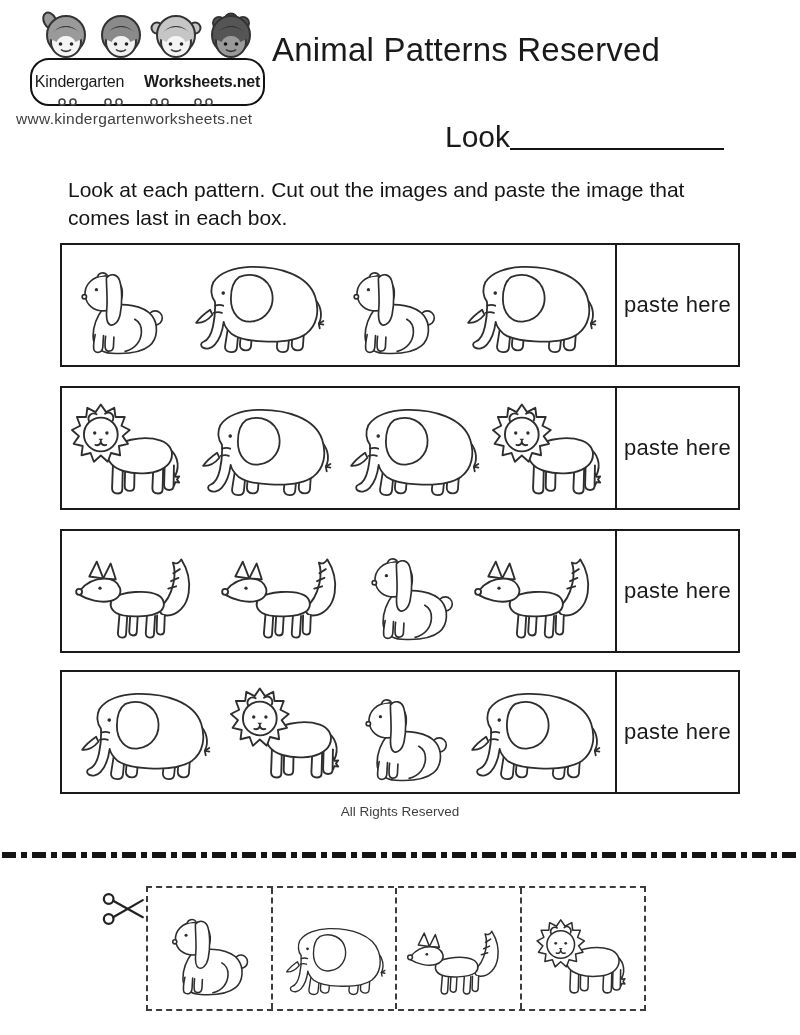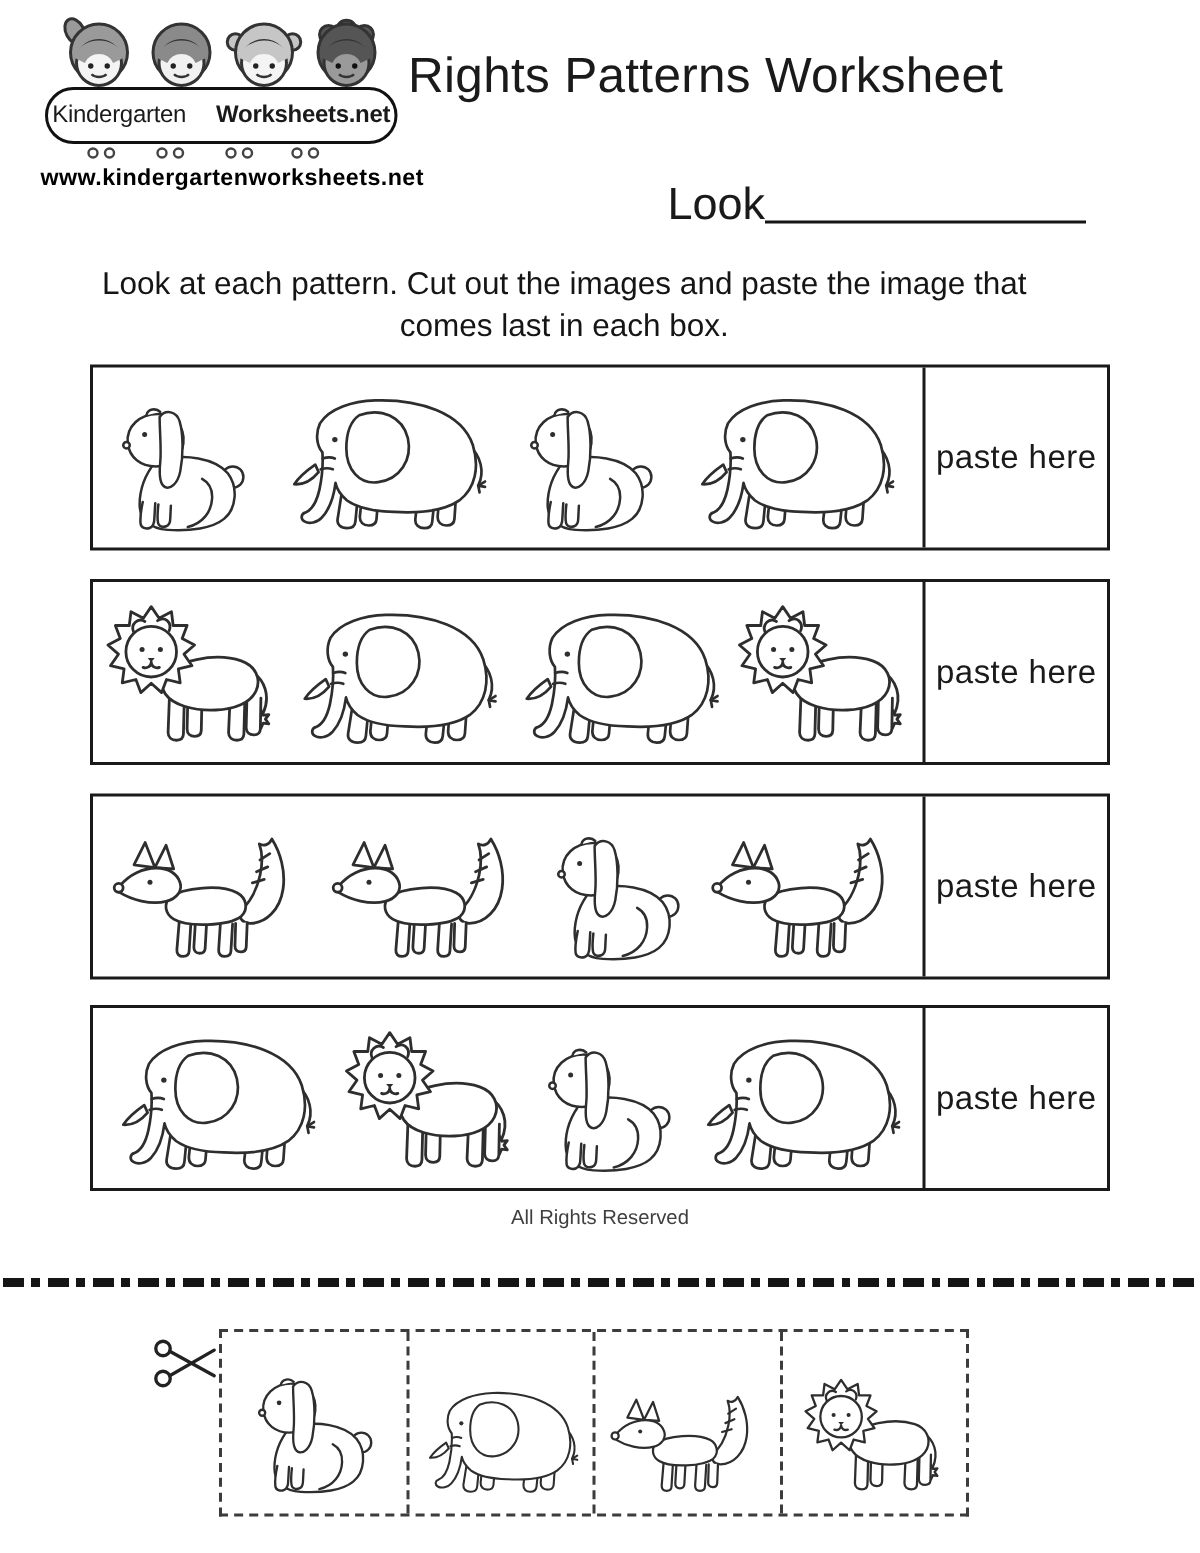--- a/index.html
+++ b/index.html
@@ -1,33 +1,33 @@
 <!DOCTYPE html>
 <html><head>
 <meta charset="utf-8">
 <style>
   html,body{margin:0;padding:0;background:#fff;}
   body{width:800px;height:1035px;position:relative;font-family:"Liberation Sans",sans-serif;color:#1a1a1a;overflow:hidden;}
   .sheet{position:absolute;inset:0;background:#fff;}
 
   
   .logo-kids{position:absolute;left:28px;top:5px;}
-  .logo-banner{position:absolute;left:30px;top:58px;width:235px;height:38px;border:2.5px solid #111;
+  .logo-banner{position:absolute;left:30px;top:58px;width:235px;height:48px;border:2.5px solid #111;
     border-radius:19px;background:#fff;display:flex;align-items:center;justify-content:center;
     font-size:16px;letter-spacing:-0.2px;box-sizing:border-box;white-space:nowrap;}
   .logo-banner .bold{font-weight:700;margin-left:20px;}
   .logo-feet{position:absolute;left:46px;top:96px;}
-  .logo-url{position:absolute;left:27px;top:110px;font-size:15.5px;color:#000000;letter-spacing:0.3px;font-weight:bold;}
+  .logo-url{position:absolute;left:16px;top:110px;font-size:15.5px;color:#404040;letter-spacing:0.3px;}
 
   .title{position:absolute;left:272px;top:31px;font-size:33px;font-weight:400;letter-spacing:0.2px;}
 
   .name-block{position:absolute;left:445px;top:120px;font-size:30px;white-space:nowrap;}
   .name-rule{display:inline-block;width:214px;border-bottom:2.6px solid #141414;transform:translateY(3px);}
 
-  .instructions{position:absolute;left:68px;top:176px;font-size:21px;line-height:28px;color:#151515;text-align:center;}
+  .instructions{position:absolute;left:68px;top:176px;font-size:21px;line-height:28px;color:#151515;}
 
   
   .pattern-row{position:absolute;left:60px;width:680px;height:124px;border:2px solid #1a1a1a;
     box-sizing:border-box;display:flex;background:#fff;}
   .row-1{top:243px}.row-2{top:386px}.row-3{top:529px}.row-4{top:670px}
   .row-animals{flex:1;display:flex;align-items:flex-end;justify-content:space-around;padding:0 4px 7px 4px;}
   .animal{line-height:0;}
   .animal svg{display:block;}
   .paste-box{width:123px;border-left:2px solid #1a1a1a;display:flex;align-items:center;justify-content:center;
     font-size:22px;letter-spacing:0.3px;box-sizing:border-box;}
@@ -176,21 +176,21 @@
           <circle cx="73" cy="6" r="3"></circle>
         <circle cx="108" cy="6" r="3"></circle>
           <circle cx="119" cy="6" r="3"></circle>
         <circle cx="152" cy="6" r="3"></circle>
           <circle cx="163" cy="6" r="3"></circle>
       </g>
     </svg>
     <div class="logo-url">www.kindergartenworksheets.net</div>
   </div>
 
-  <div class="title">Rights Patterns Worksheet</div>
+  <div class="title">Animal Patterns Reserved</div>
 
   <div class="name-block"><span>Look</span><span class="name-rule"></span></div>
 
   <div class="instructions">
     <div>Look at each pattern. Cut out the images and paste the image that</div>
     <div>comes last in each box.</div>
   </div>
 
   <div id="rows-host">
       <div class="pattern-row row-1">

